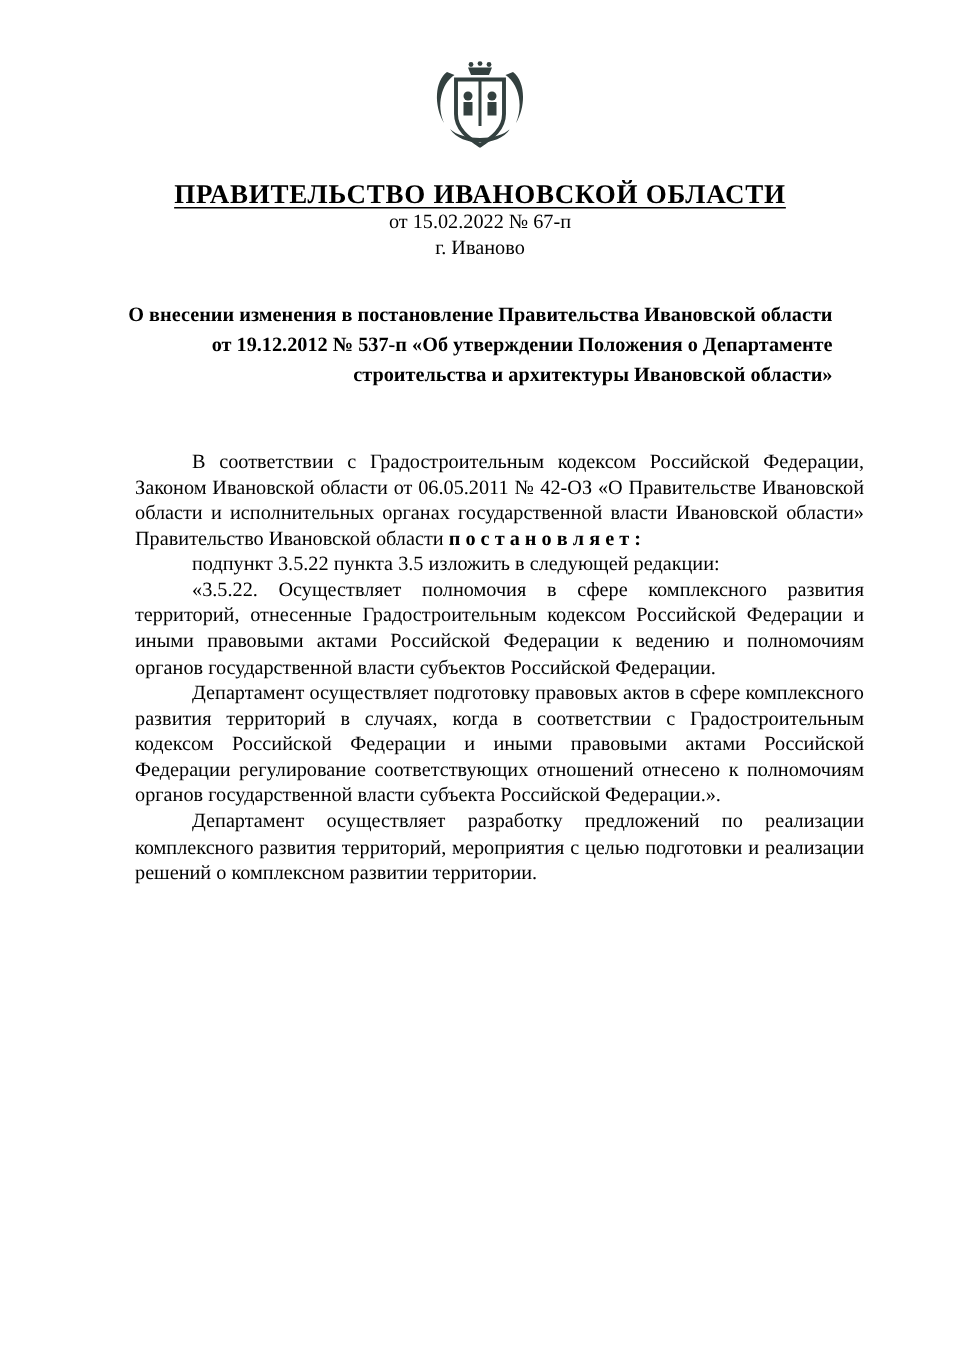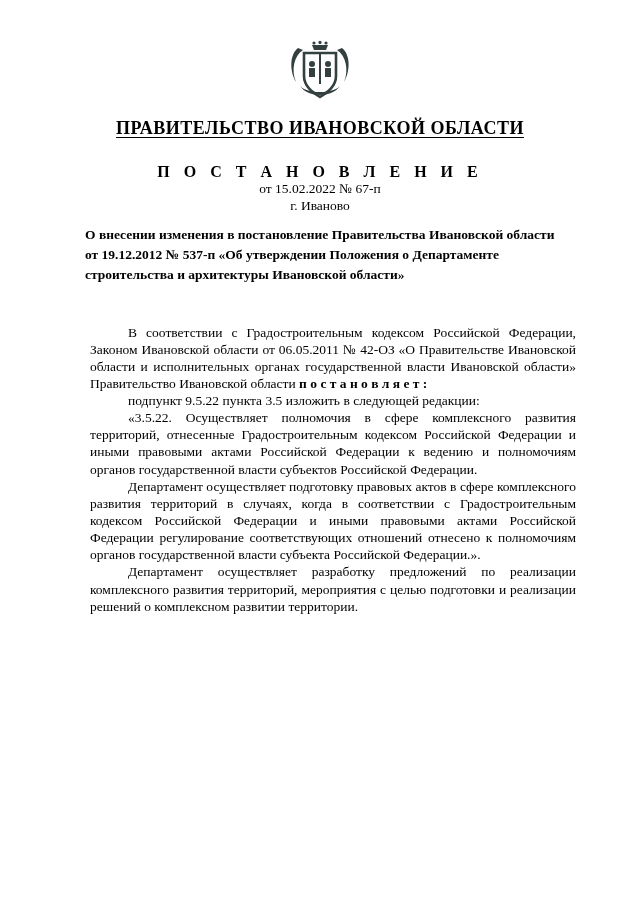--- a/index.html
+++ b/index.html
@@ -9,21 +9,21 @@
   .crest-wrap { text-align:center; padding-top:40px; }
   .crest-wrap svg { display:inline-block; }
 
   .org-name { margin-top:12px; text-align:center; font-weight:bold; font-size:18px; letter-spacing:0.5px; }
   .org-name .u { text-decoration:underline; text-underline-offset:3px; }
 
   .doc-type { margin-top:24px; text-align:center; font-weight:bold; font-size:16px; letter-spacing:5px; }
 
   .date-block { text-align:center; font-size:13.5px; line-height:1.25; }
 
-  .doc-title { margin:10px auto 0 auto; width:470px; text-align:left; font-weight:bold; font-size:13.5px; line-height:1.5; }
+  .doc-title { margin:26px auto 0 auto; width:470px; text-align:right; font-weight:bold; font-size:13.5px; line-height:1.5; }
 
   .body-text { margin:38px 64px 0 90px; font-size:13.5px; line-height:1.27; text-align:justify; }
   .body-text p { margin:0; text-indent:38px; }
   .bold { font-weight:bold; }
 
   .signature-row { position:absolute; left:0; top:842px; width:640px; z-index:3; }
   .sig-left { position:absolute; left:90px; top:16px; font-weight:bold; font-size:13.5px; line-height:1.5; }
   .sig-num { position:absolute; left:360px; top:20px; font-size:14px; color:#222; }
   .sig-right { position:absolute; right:64px; top:8px; font-weight:bold; font-size:13.5px;margin-top:36px; }
 
@@ -51,32 +51,31 @@
         <rect x="37" y="28" width="6" height="9"></rect>
         <path d="M12,46 C20,54 44,54 52,46 C44,58 20,58 12,46 Z"></path>
       </g>
     </svg>
   </div>
 
   <div class="org-name">
     <span class="u">ПРАВИТЕЛЬСТВО ИВАНОВСКОЙ ОБЛАСТИ</span>
   </div>
 
-  <div class="doc-type">П О С Т А Н О В Л Е Н И Е</div>
 
   <div class="date-block">
     <div>от 15.02.2022 № 67-п</div>
     <div>г. Иваново</div>
   </div>
 
   <div class="doc-title">О внесении изменения в постановление Правительства Ивановской области от 19.12.2012 № 537-п «Об утверждении Положения о Департаменте строительства и архитектуры Ивановской области»</div>
 
   <div class="body-text">
     <p><span>В соответствии с Градостроительным кодексом Российской Федерации, Законом Ивановской области от 06.05.2011 № 42-ОЗ «О Правительстве Ивановской области и исполнительных органах государственной власти Ивановской области» Правительство Ивановской области</span> <span class="bold">п о с т а н о в л я е т :</span></p>
-    <p>подпункт 9.5.22 пункта 3.5 изложить в следующей редакции:</p>
+    <p>подпункт 3.5.22 пункта 3.5 изложить в следующей редакции:</p>
     <p>«3.5.22. Осуществляет полномочия в сфере комплексного развития территорий, отнесенные Градостроительным кодексом Российской Федерации и иными правовыми актами Российской Федерации к ведению и полномочиям органов государственной власти субъектов Российской Федерации.</p>
     <p>Департамент осуществляет подготовку правовых актов в сфере комплексного развития территорий в случаях, когда в соответствии с Градостроительным кодексом Российской Федерации и иными правовыми актами Российской Федерации регулирование соответствующих отношений отнесено к полномочиям органов государственной власти субъекта Российской Федерации.».</p>
     <p>Департамент осуществляет разработку предложений по реализации комплексного развития территорий, мероприятия с целью подготовки и реализации решений о комплексном развитии территории.</p>
   </div>
 
   <div class="stamp">
     <svg width="160" height="160" viewBox="0 0 160 160" aria-hidden="true">
       <g fill="none" stroke="#9aa3a2" stroke-width="1.4">
         <circle cx="80" cy="80" r="70"></circle>
         <circle cx="80" cy="80" r="48"></circle>

